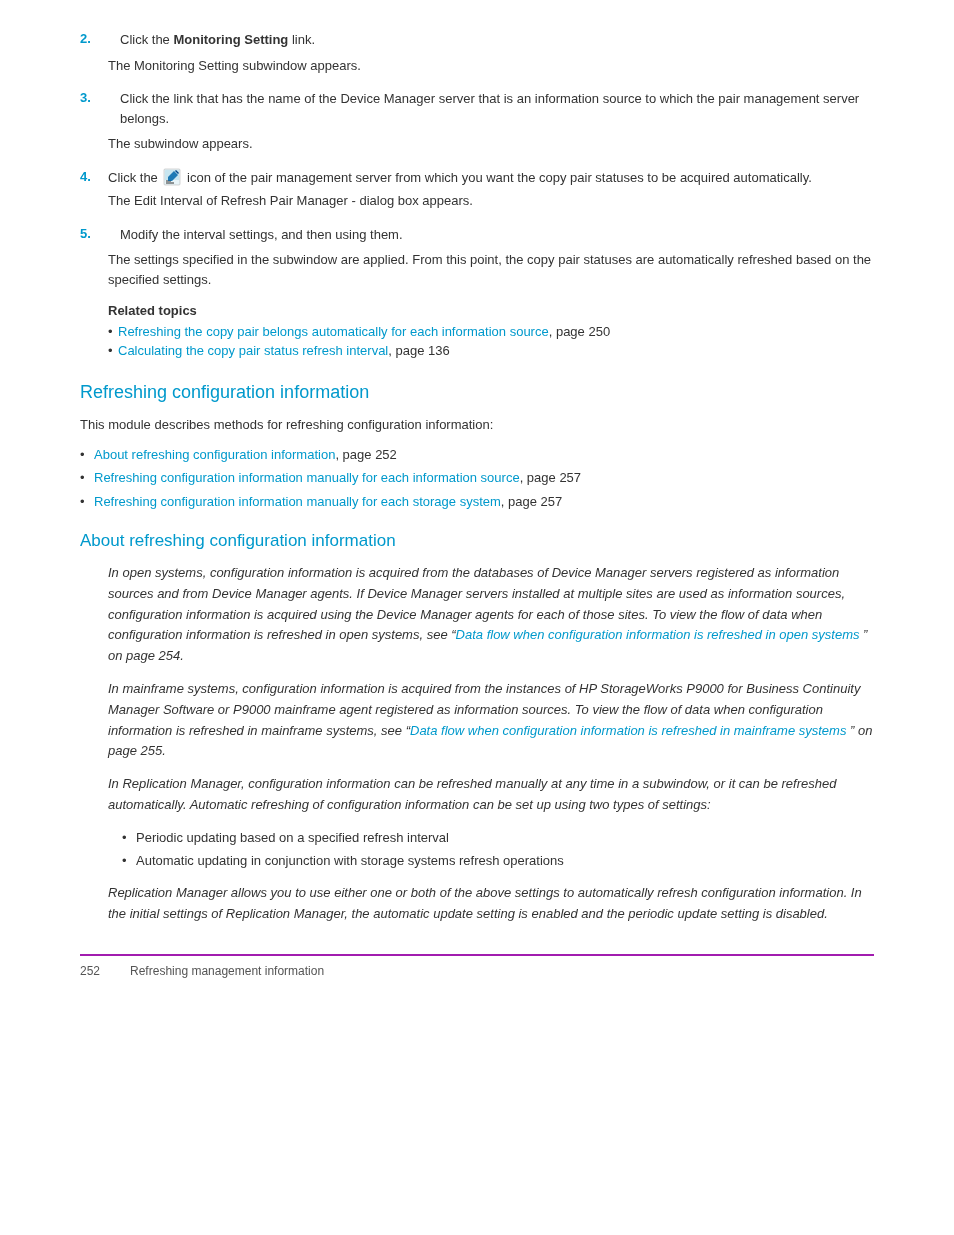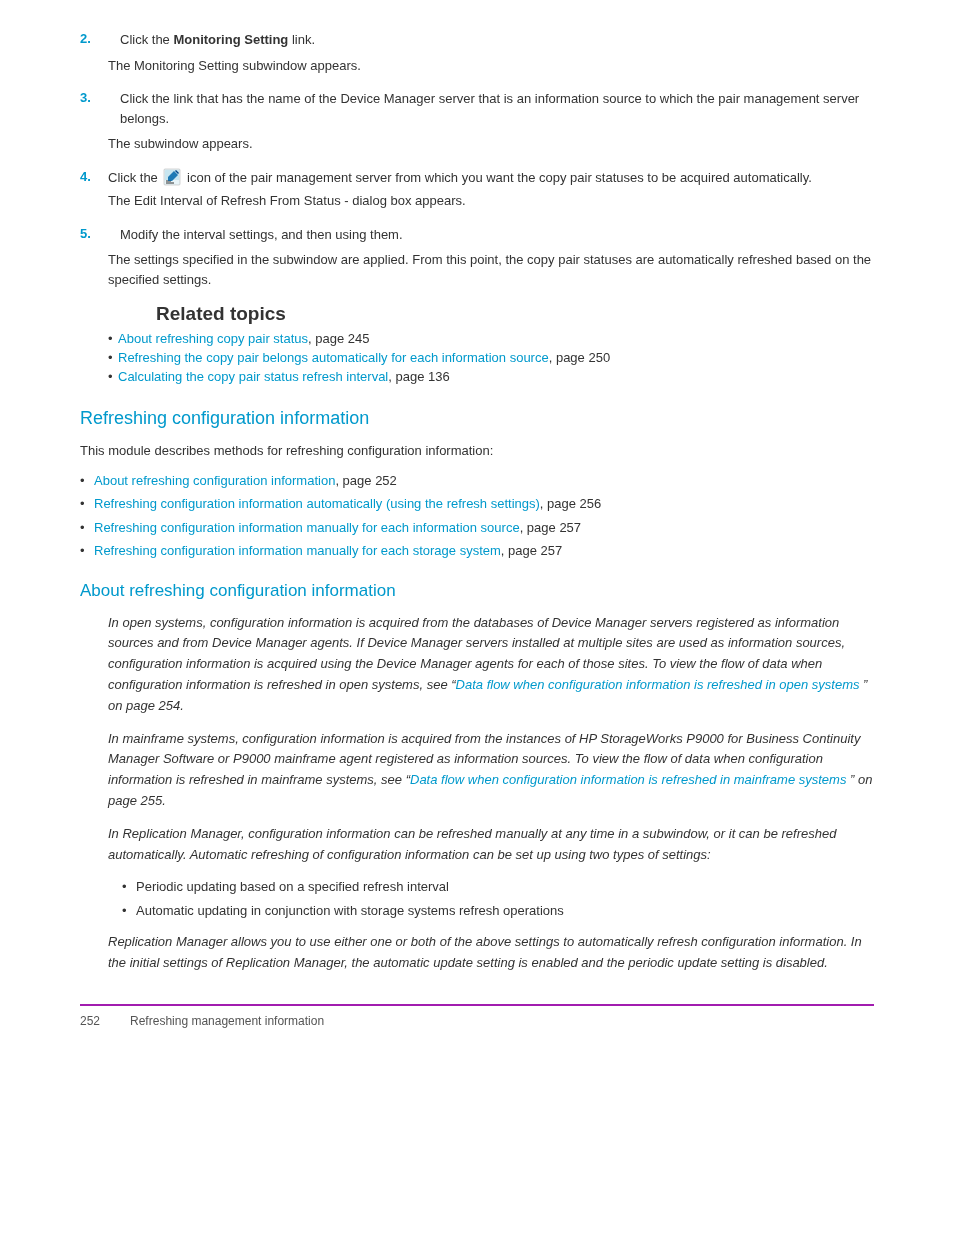--- a/index.html
+++ b/index.html
@@ -58,22 +58,21 @@
     }
 
     .related-topics {
       margin-left: 28px;
       margin-bottom: 24px;
     }
 
     .related-topics-title {
       font-weight: bold;
       margin-bottom: 6px;
-      font-size: 19px;
-      margin-left: 48px;
+      font-size: 13px;
     }
 
     .related-topics ul {
       list-style: none;
       padding: 0;
     }
 
     .related-topics ul li {
       margin-bottom: 4px;
       padding-left: 10px;
@@ -233,57 +232,51 @@
               <rect x="2" y="2" width="14" height="10" fill="#c8e6f0" rx="0.5"></rect>
               <line x1="3" y1="13" x2="8" y2="13" stroke="#333" stroke-width="1"></line>
               <line x1="3" y1="15" x2="11" y2="15" stroke="#333" stroke-width="1"></line>
               <polygon points="11,3 15,7 9,13 5,13 5,9" fill="#0066aa" opacity="0.85"></polygon>
               <polygon points="13,2 16,5 15,6 12,3" fill="#004488"></polygon>
             </svg>
           </span>
           icon of the pair management server from which you want the copy pair statuses to be acquired automatically.
         </span>
       </div>
-      <div class="step-result">The Edit Interval of Refresh From Status -                                         dialog box appears.</div>
+      <div class="step-result">The Edit Interval of Refresh Pair Manager -                                         dialog box appears.</div>
     </div>
   </div>
 
   <div class="step-block">
     <div class="step-number">5.</div>
     <div class="step-content">
       <div class="step-line">Modify the interval settings, and then using them.</div>
       <div class="step-result">The settings specified in the                                          subwindow are applied. From this point, the copy pair statuses are automatically refreshed based on the specified settings.</div>
     </div>
   </div>
 
   <div class="related-topics">
     <div class="related-topics-title">Related topics</div>
     <ul>
-      <li>
-        <a class="link" href="#">About refreshing copy pair status</a><span>, page 245</span>
-      </li>
       <li>
         <a class="link" href="#">Refreshing the copy pair belongs automatically for each information source</a><span>, page 250</span>
       </li>
       <li>
         <a class="link" href="#">Calculating the copy pair status refresh interval</a><span>, page 136</span>
       </li>
     </ul>
   </div>
 
   <h2 class="section-heading">Refreshing configuration information</h2>
 
   <p class="section-intro">This module describes methods for refreshing configuration information:</p>
 
   <ul class="section-list">
     <li>
       <a class="link" href="#">About refreshing configuration information</a><span>, page 252</span>
-    </li>
-    <li>
-      <a class="link" href="#">Refreshing configuration information automatically (using the refresh settings)</a><span>, page 256</span>
     </li>
     <li>
       <a class="link" href="#">Refreshing configuration information manually for each information source</a><span>, page 257</span>
     </li>
     <li>
       <a class="link" href="#">Refreshing configuration information manually for each storage system</a><span>, page 257</span>
     </li>
   </ul>
 
   <h3 class="subsection-heading">About refreshing configuration information</h3>

